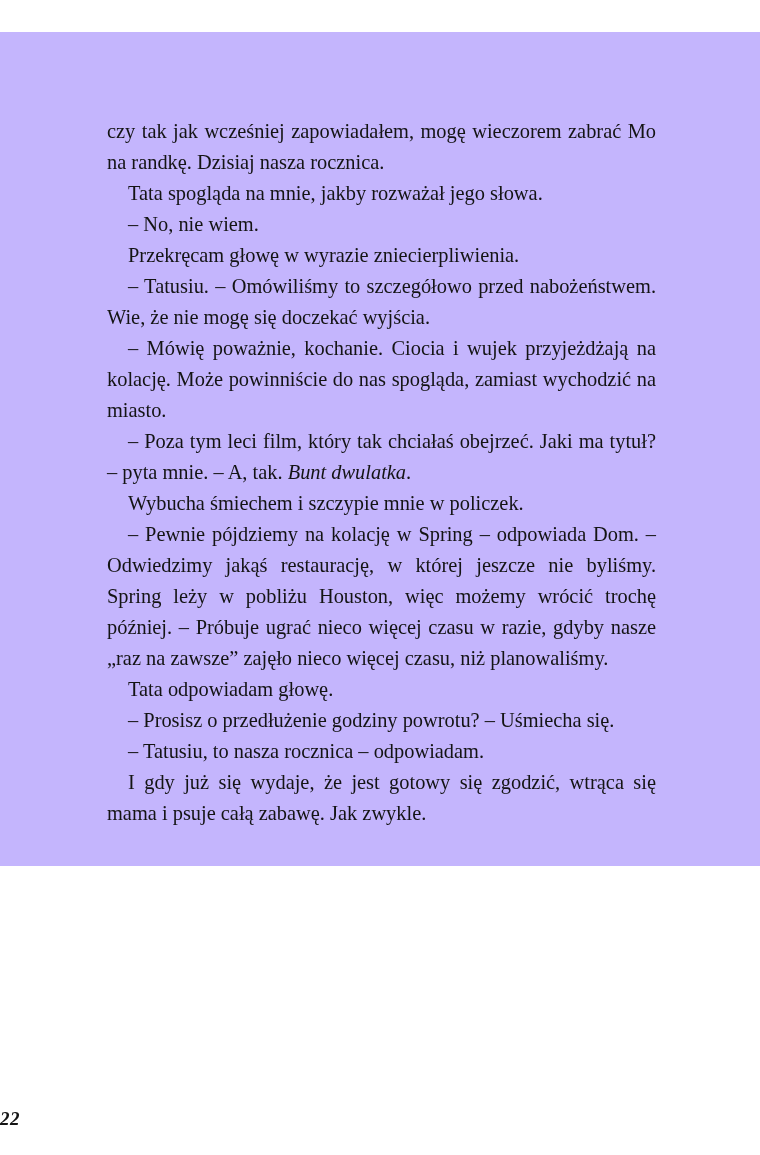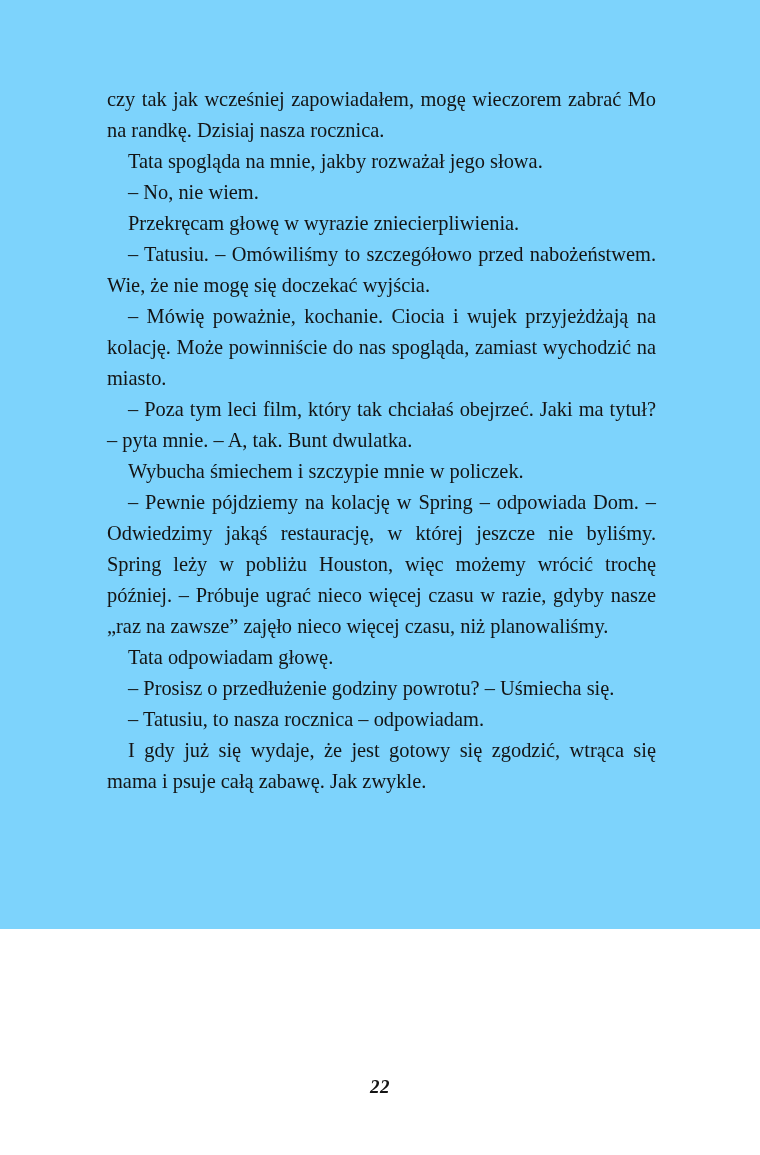--- a/index.html
+++ b/index.html
@@ -11,23 +11,24 @@
     height: 1155px;
     background: #ffffff;
     font-family: "Liberation Serif", "DejaVu Serif", serif;
     color: #111111;
     overflow: hidden;
   }
 
   .page {
     position: relative;
     width: 760px;
-    height: 929px;
-    background: #7dd3fc;
+    height: 834px;
+    background: #c4b5fd;
     box-sizing: border-box;
+    margin-top: 32px;
   }
 
   .text-column {
     position: absolute;
     left: 107px;
     top: 84px;
     width: 549px;
     text-align: justify;
     text-justify: inter-word;
     font-size: 20.4px;
@@ -45,28 +46,28 @@
   }
 
   .para.indent {
     text-indent: 21px;
   }
 
   
   .para { text-align-last: left; }
 
   .title-italic {
+    font-style: italic;
   }
 
   .folio {
     position: absolute;
     left: 0;
     top: 1076px;
     width: 760px;
-    text-align: center;
     font-size: 19px;
     font-style: italic;
     font-weight: 700;
     color: #141414;
     letter-spacing: 0.5px;
   }
 </style>
 </head>
 <body>
 

